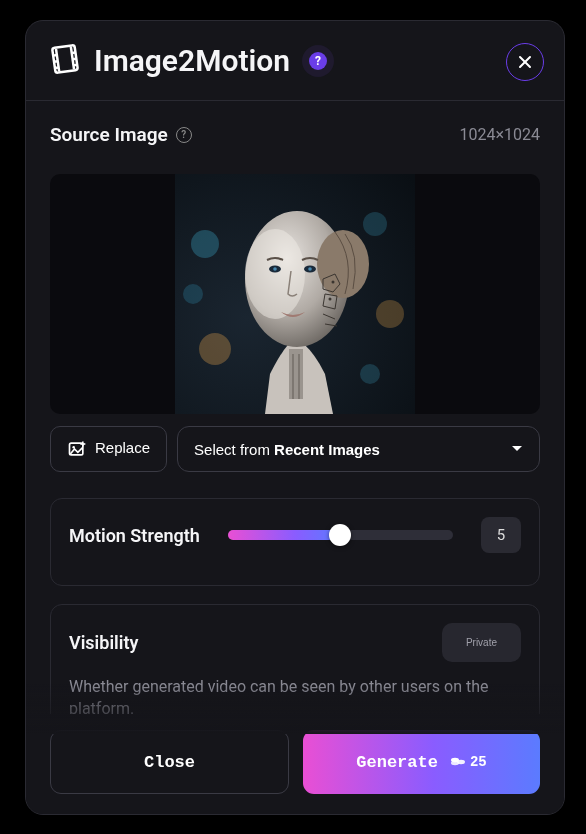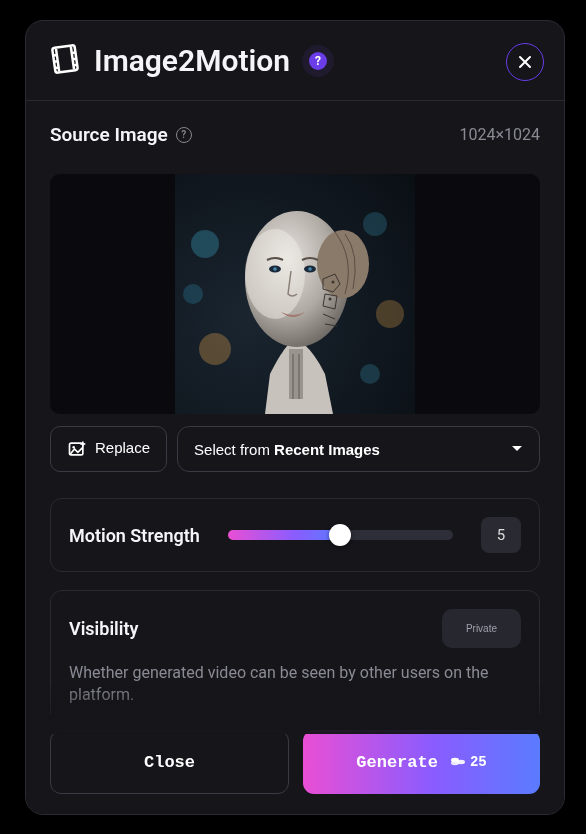--- a/index.html
+++ b/index.html
@@ -123,21 +123,21 @@
     cursor: pointer;
   }
   .select-recent b { font-weight: 700; }
   .card {
     border: 1px solid #2a2a32;
     border-radius: 12px;
     padding: 18px;
     margin-bottom: 18px;
   }
   .slider-row {
-    display:flex;align-items:center;gap:28px;
+    display:flex;align-items:center;gap:28px;margin-bottom:14px;
   }
   .slider-label {
     font-size: 18px; font-weight: 600; color: #f5f5f7;
     flex:0 0 auto;
   }
   .slider-track {
     flex:1;
     height: 10px;
     border-radius: 6px;
     background:#2e2e38;

